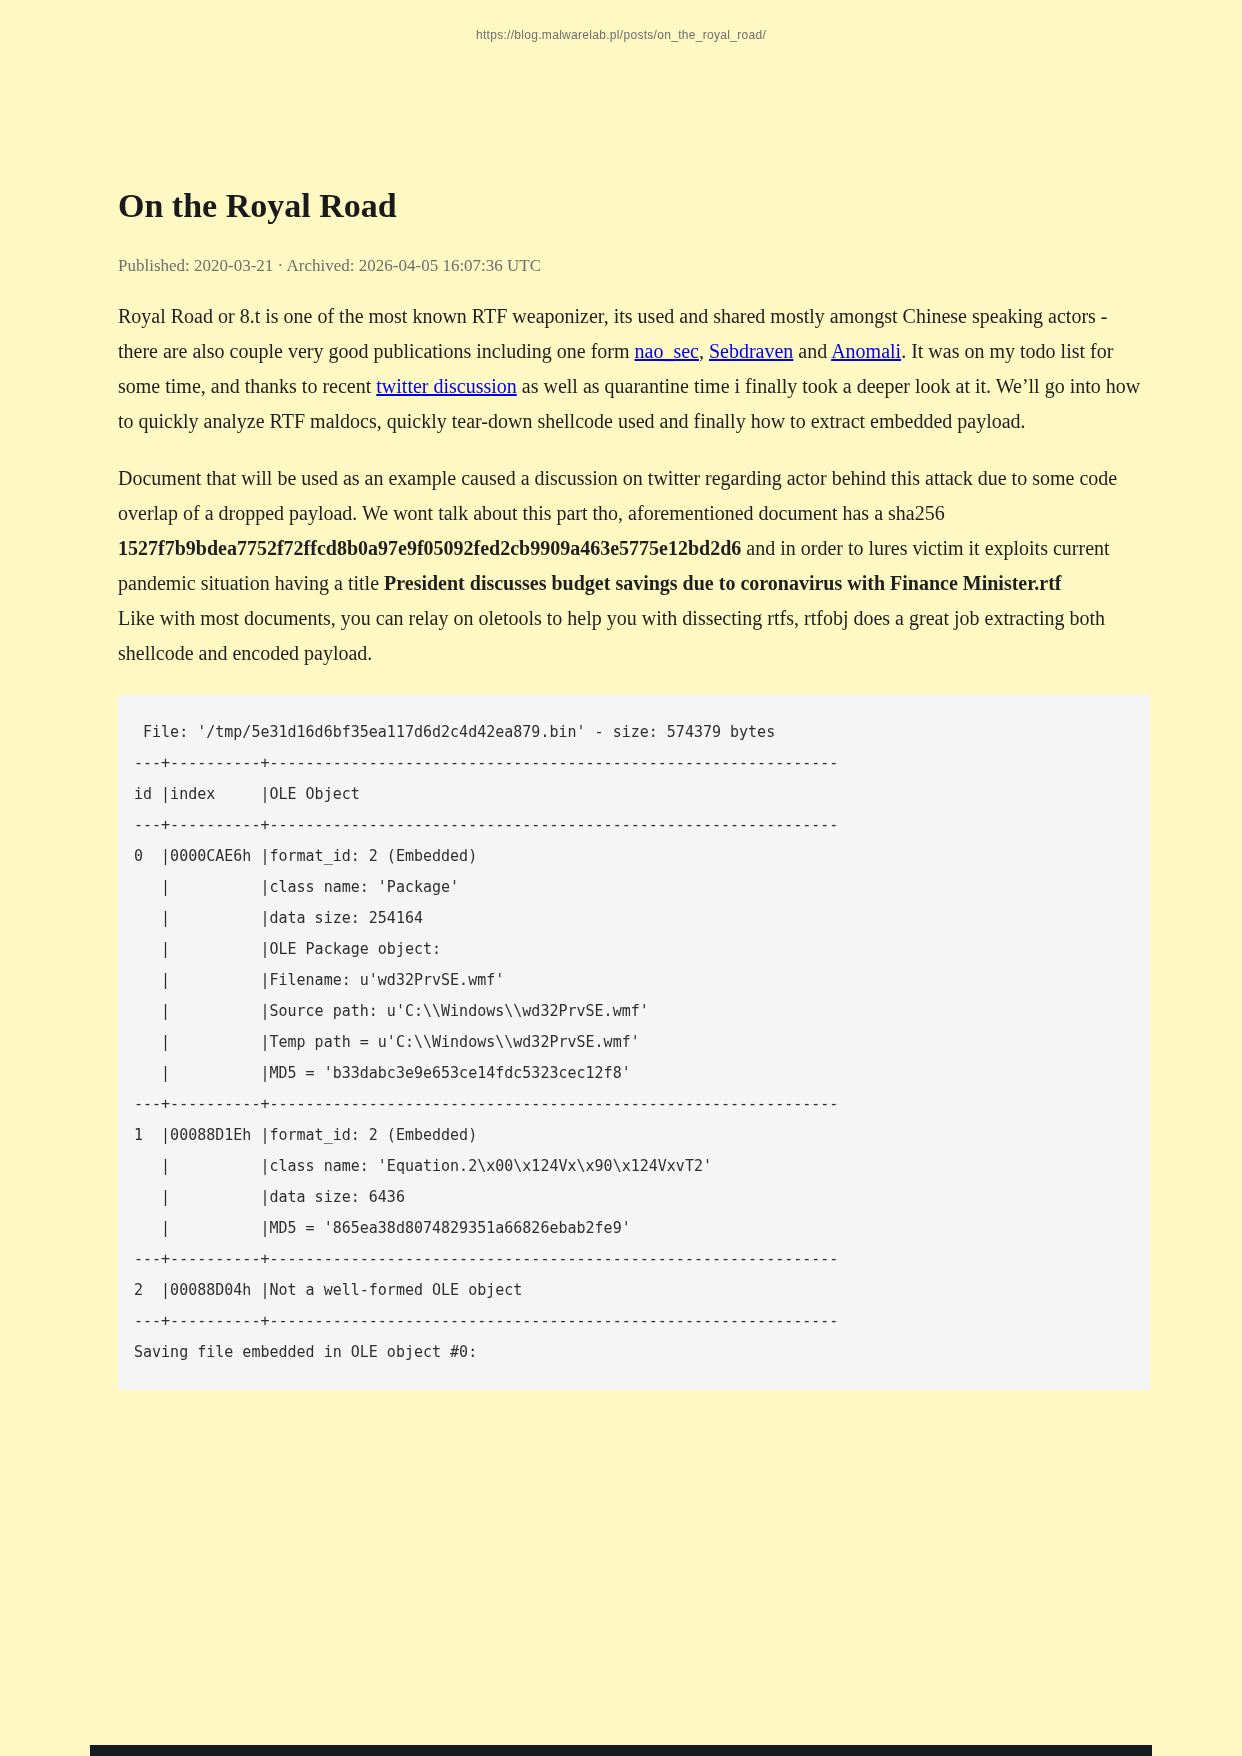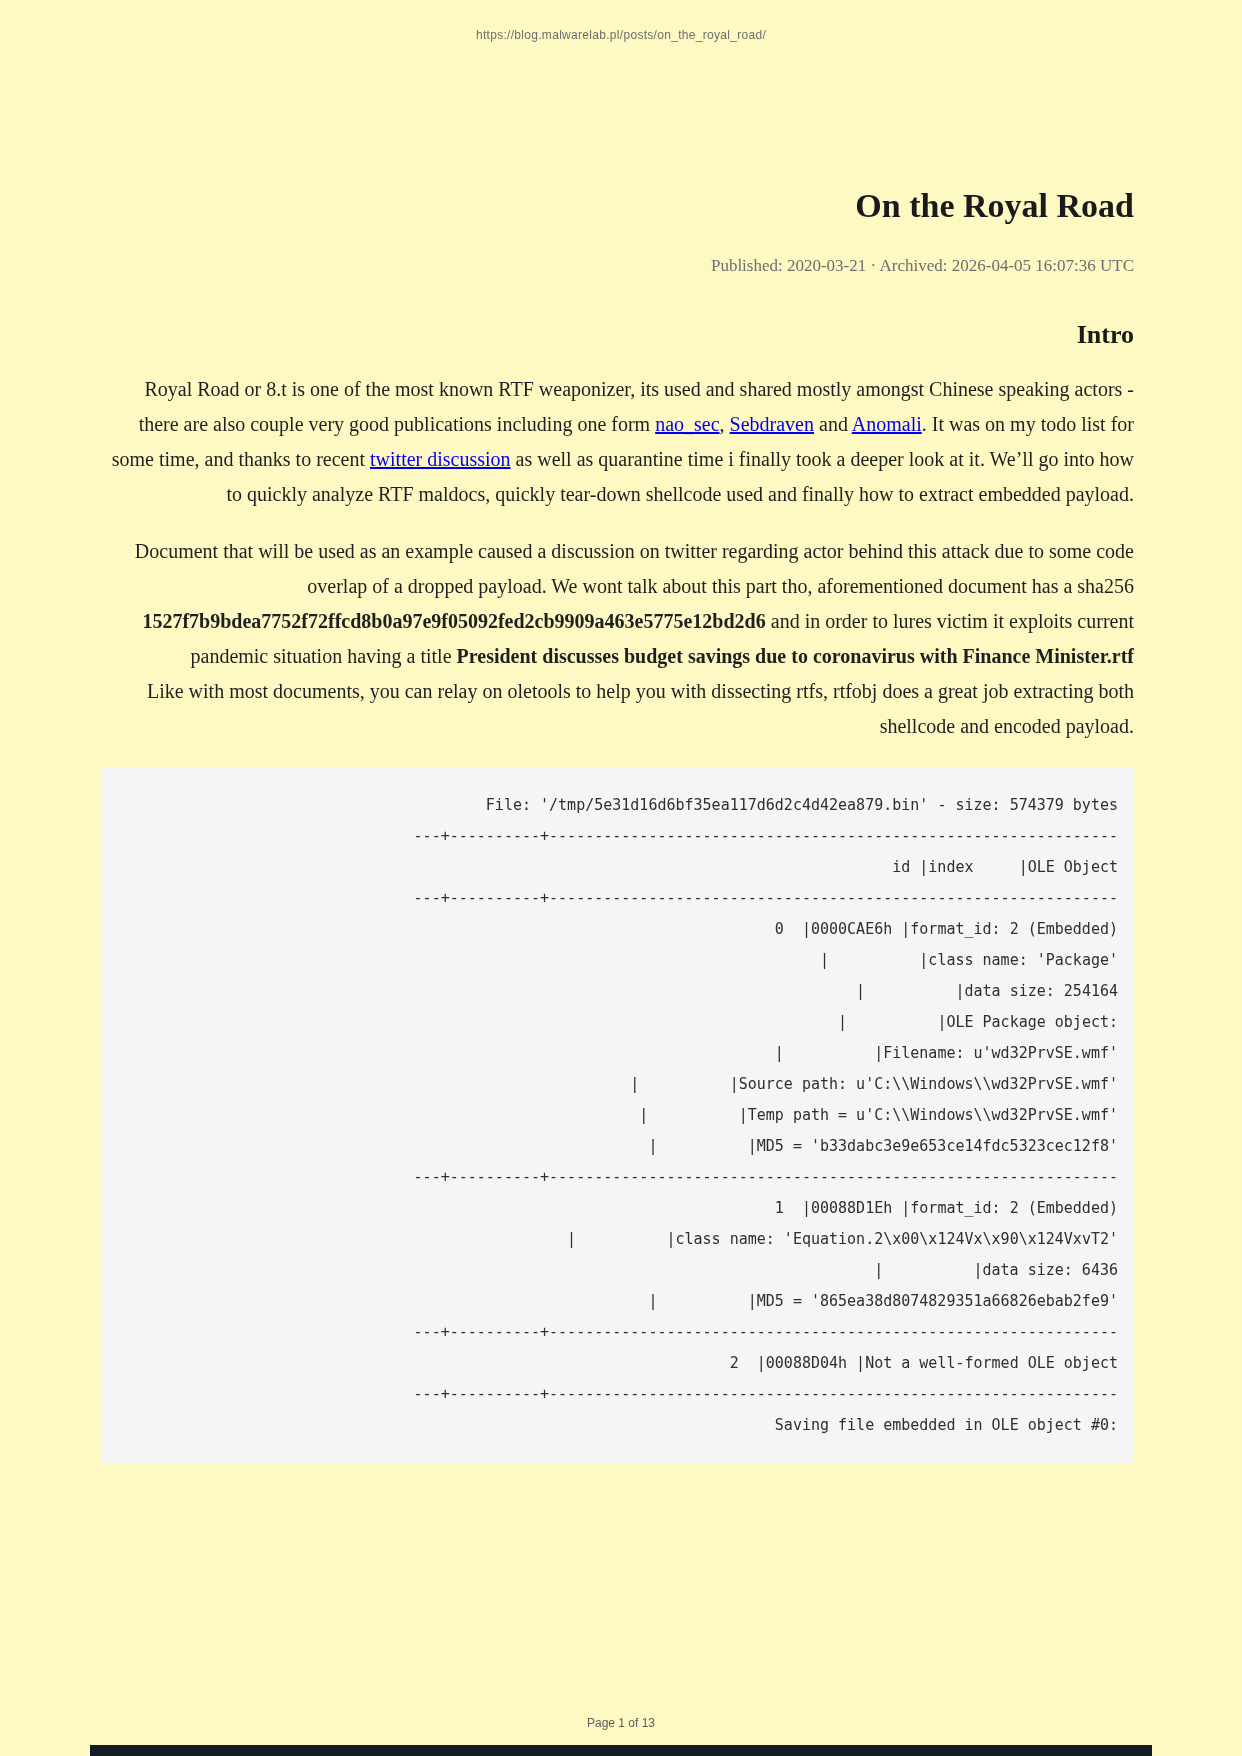--- a/index.html
+++ b/index.html
@@ -14,21 +14,21 @@
     overflow:hidden;
   }
   .url-header {
     position:absolute; top:28px; left:0; width:100%;
     text-align:center;
     font-family:"Liberation Sans", sans-serif;
     font-size:12px; letter-spacing:0.3px;
     color:var(--muted-color, #6e6e6e);
   }
   .content {
-    position:absolute; left:102px; top:0; width:1032px;text-align:right;
+    position:absolute; left:118px; top:0; width:1032px;
   }
   h1.title {
     margin-top:186px;
     font-size:34px; line-height:1.2; font-weight:700;
     color:#1a1a1a;
   }
   .meta {
     margin-top:28px;
     font-size:17px; line-height:22px;
     color:var(--muted-color, #6e6e6e);
@@ -77,21 +77,20 @@
 <div class="page">
 
   <div class="url-header">https://blog.malwarelab.pl/posts/on_the_royal_road/</div>
 
   <div class="content">
 
     <h1 class="title">On the Royal Road</h1>
 
     <div class="meta">Published: 2020-03-21 · Archived: 2026-04-05 16:07:36 UTC</div>
 
-    <h2 class="section">Intro</h2>
 
     <p class="body"><span>Royal Road or 8.t is one of the most known RTF weaponizer, its used and shared mostly amongst Chinese speaking actors - there are also couple very good publications including one form </span><a class="lnk">nao_sec</a><span>, </span><a class="lnk">Sebdraven</a><span> and </span><a class="lnk">Anomali</a><span>. It was on my todo list for some time, and thanks to recent </span><a class="lnk">twitter discussion</a><span> as well as quarantine time i finally took a deeper look at it. We’ll go into how to quickly analyze RTF maldocs, quickly tear-down shellcode used and finally how to extract embedded payload.</span></p>
 
 
     <p class="body"><span>Document that will be used as an example caused a discussion on twitter regarding actor behind this attack due to some code overlap of a dropped payload. We wont talk about this part tho, aforementioned document has a sha256 </span><strong>1527f7b9bdea7752f72ffcd8b0a97e9f05092fed2cb9909a463e5775e12bd2d6</strong><span> and in order to lures victim it exploits current pandemic situation having a title </span><strong>President discusses budget savings due to coronavirus with Finance Minister.rtf</strong><br><span>Like with most documents, you can relay on oletools to help you with dissecting rtfs, rtfobj does a great job extracting both shellcode and encoded payload.</span></p>
 
     <pre class="code"> File: '/tmp/5e31d16d6bf35ea117d6d2c4d42ea879.bin' - size: 574379 bytes
 ---+----------+---------------------------------------------------------------
 id |index     |OLE Object
 ---+----------+---------------------------------------------------------------
@@ -108,17 +107,16 @@
    |          |class name: 'Equation.2\x00\x124Vx\x90\x124VxvT2'
    |          |data size: 6436
    |          |MD5 = '865ea38d8074829351a66826ebab2fe9'
 ---+----------+---------------------------------------------------------------
 2  |00088D04h |Not a well-formed OLE object
 ---+----------+---------------------------------------------------------------
 Saving file embedded in OLE object #0:</pre>
 
   </div>
 
-  <div class="footer">Page 1 of 13</div>
 
   <div class="bottom-bar"></div>
 
 </div>
 
 </body></html>

